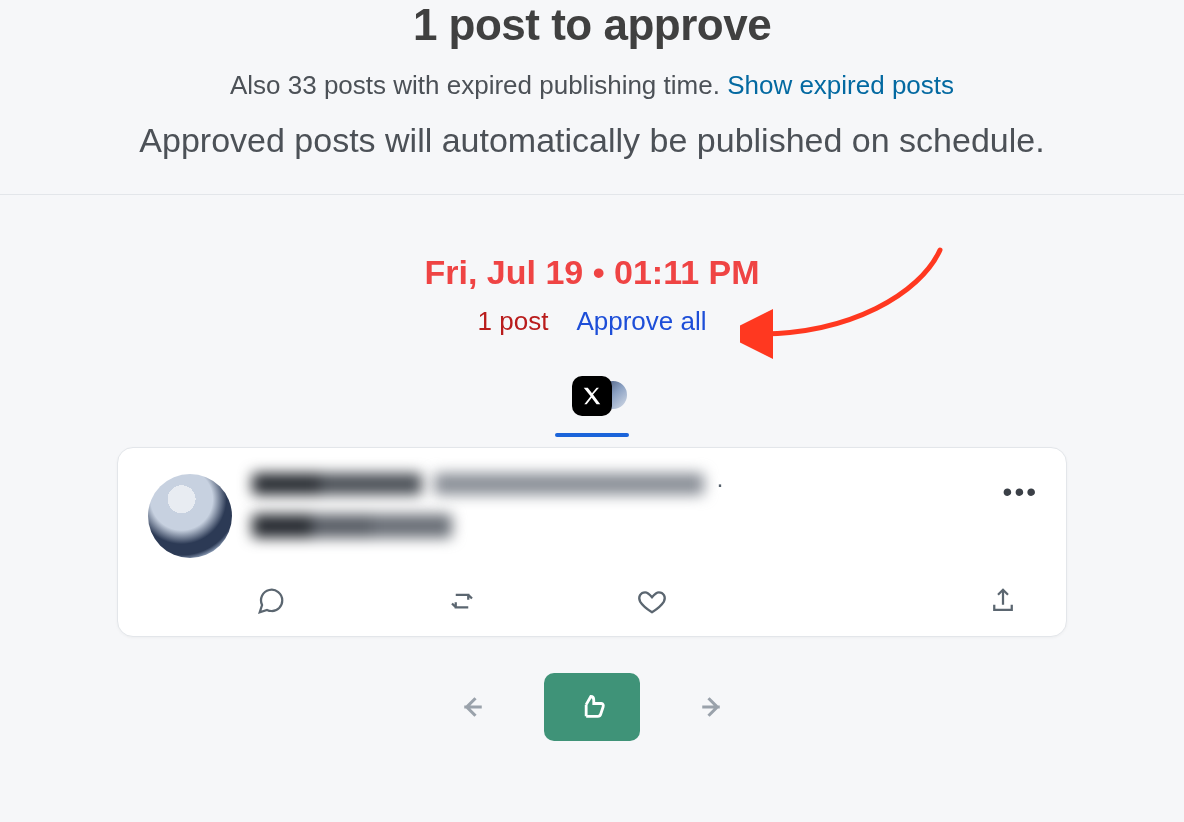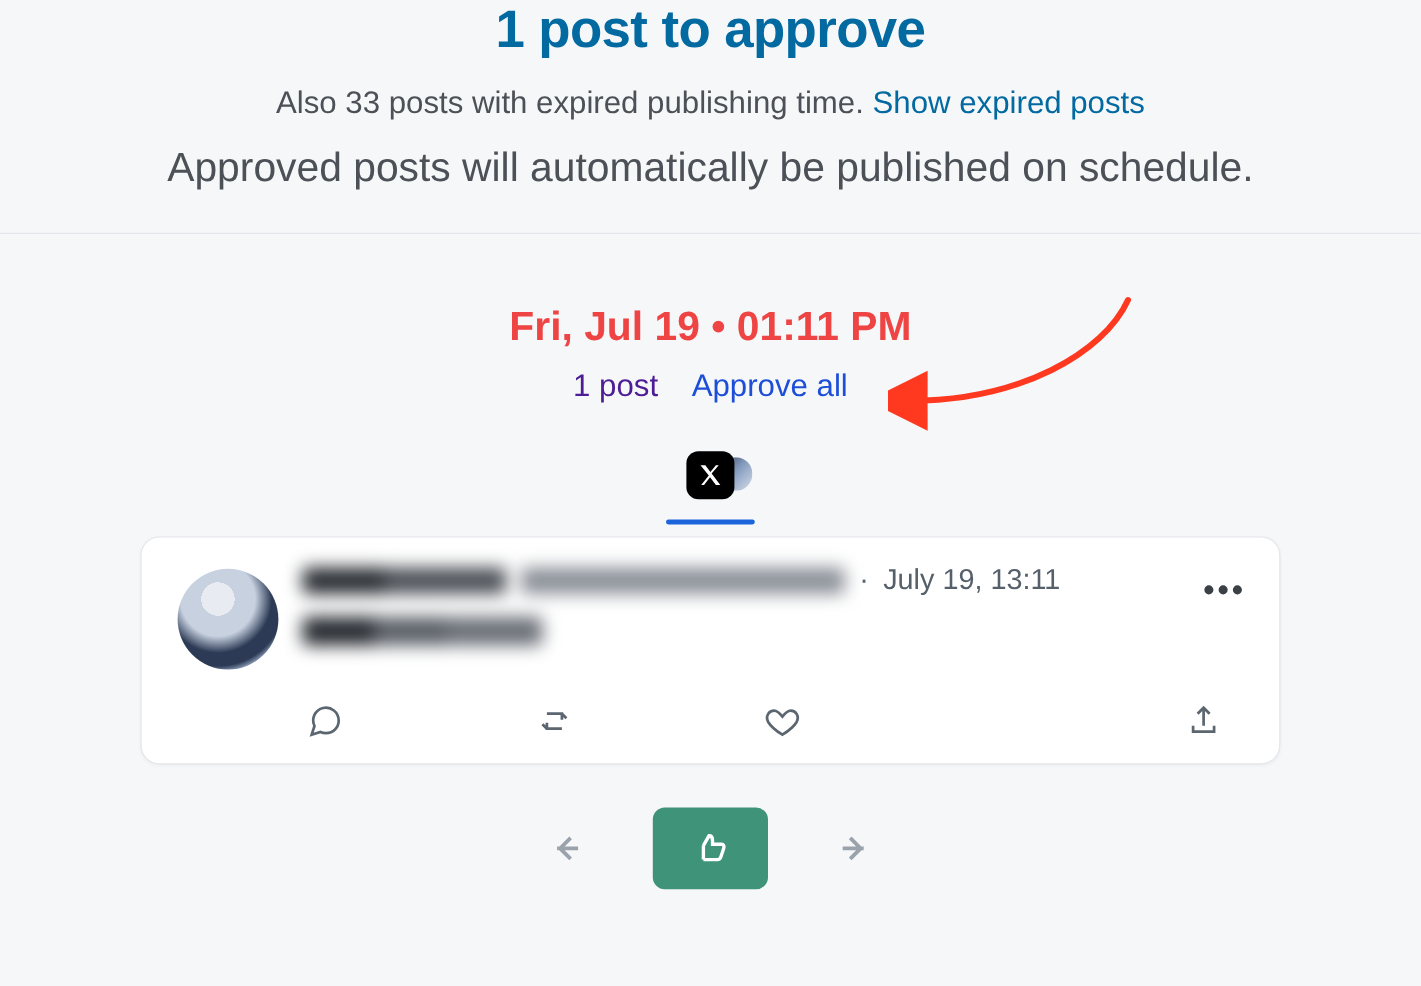--- a/index.html
+++ b/index.html
@@ -17,21 +17,21 @@
     padding-top: 0px;
     padding-bottom: 34px;
     text-align: center;
     border-bottom: 1px solid #e3e6ea;
     background: #f6f7f9;
   }
   .header h1 {
     font-size: 44px;
     font-weight: 800;
     letter-spacing: -0.5px;
-    color: #0369a1;
+    color: #404040;
   }
   .subline1 {
     margin-top: 20px;
     font-size: 26px;
     font-weight: 400;
     color: #4c5157;
   }
   .subline1 a {
     color: #0369a1;
     text-decoration: none;
@@ -57,21 +57,21 @@
   .schedule .count-approve {
     margin-top: 14px;
     font-size: 26px;
     font-weight: 500;
     color: #0f1115;
     display: flex;
     gap: 28px;
     justify-content: center;
     align-items: baseline;
   }
-  .schedule .count-approve .count { color: #4c1d95; }
+  .schedule .count-approve .count { color: #b91c1c; }
   .schedule .count-approve .approve-all {
     color: #1d4ed8;
     cursor: pointer;
   }
 
   
   .arrow-svg {
     position: absolute;
     top: 244px;
     left: 740px;
@@ -269,21 +269,20 @@
 
 <div class="card-wrap">
   <div class="card">
     <div class="row1">
       <div class="avatar"></div>
       <div class="textcol">
         <div class="header-line">
           <span class="blur-name blur-strong"></span>
           <span class="blur-handle blur-strong"></span>
           <span> · </span>
-          <span class="timestamp">July 19, 13:11</span>
         </div>
         <div class="blur-body blur-strong"></div>
       </div>
     </div>
     <div class="more">•••</div>
 
     <div class="actions">
       <div class="slot">
           <svg viewBox="0 0 24 24">
             <path d="M21 11.5a8.38 8.38 0 0 1-8.5 8.5 8.5 8.5 0 0 1-3.7-.85L3 21l1.85-5.8A8.5 8.5 0 1 1 21 11.5z"></path>

